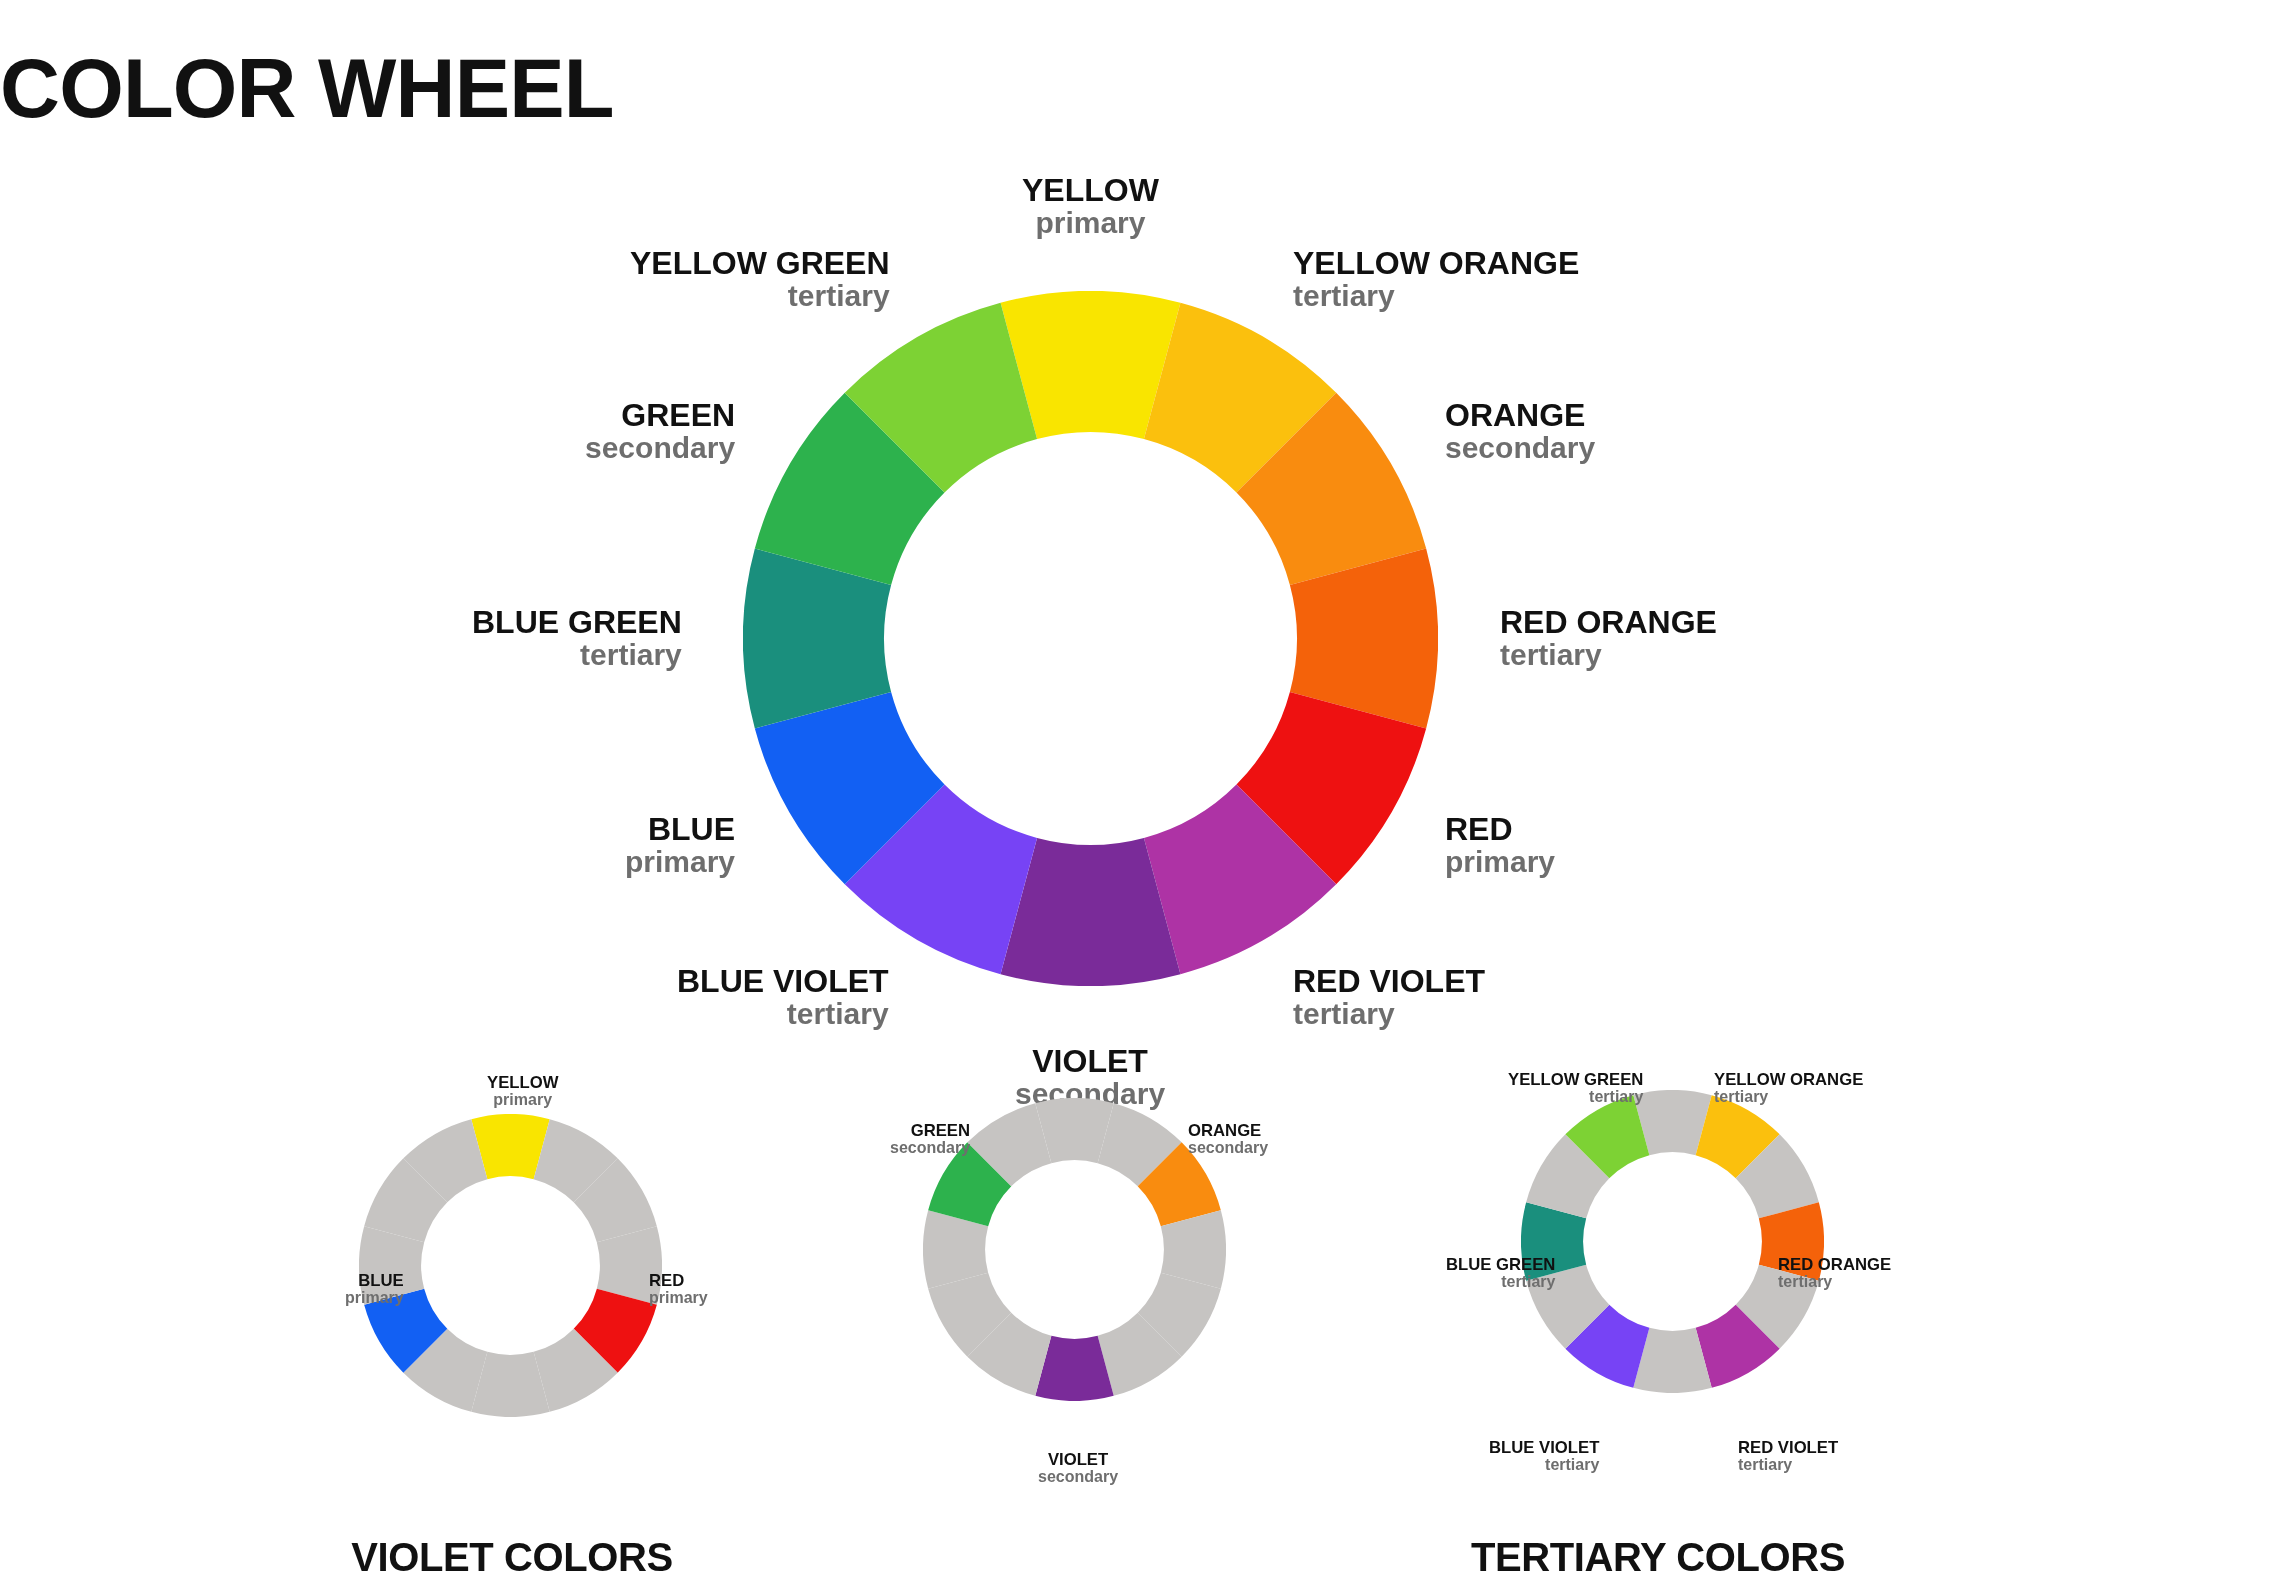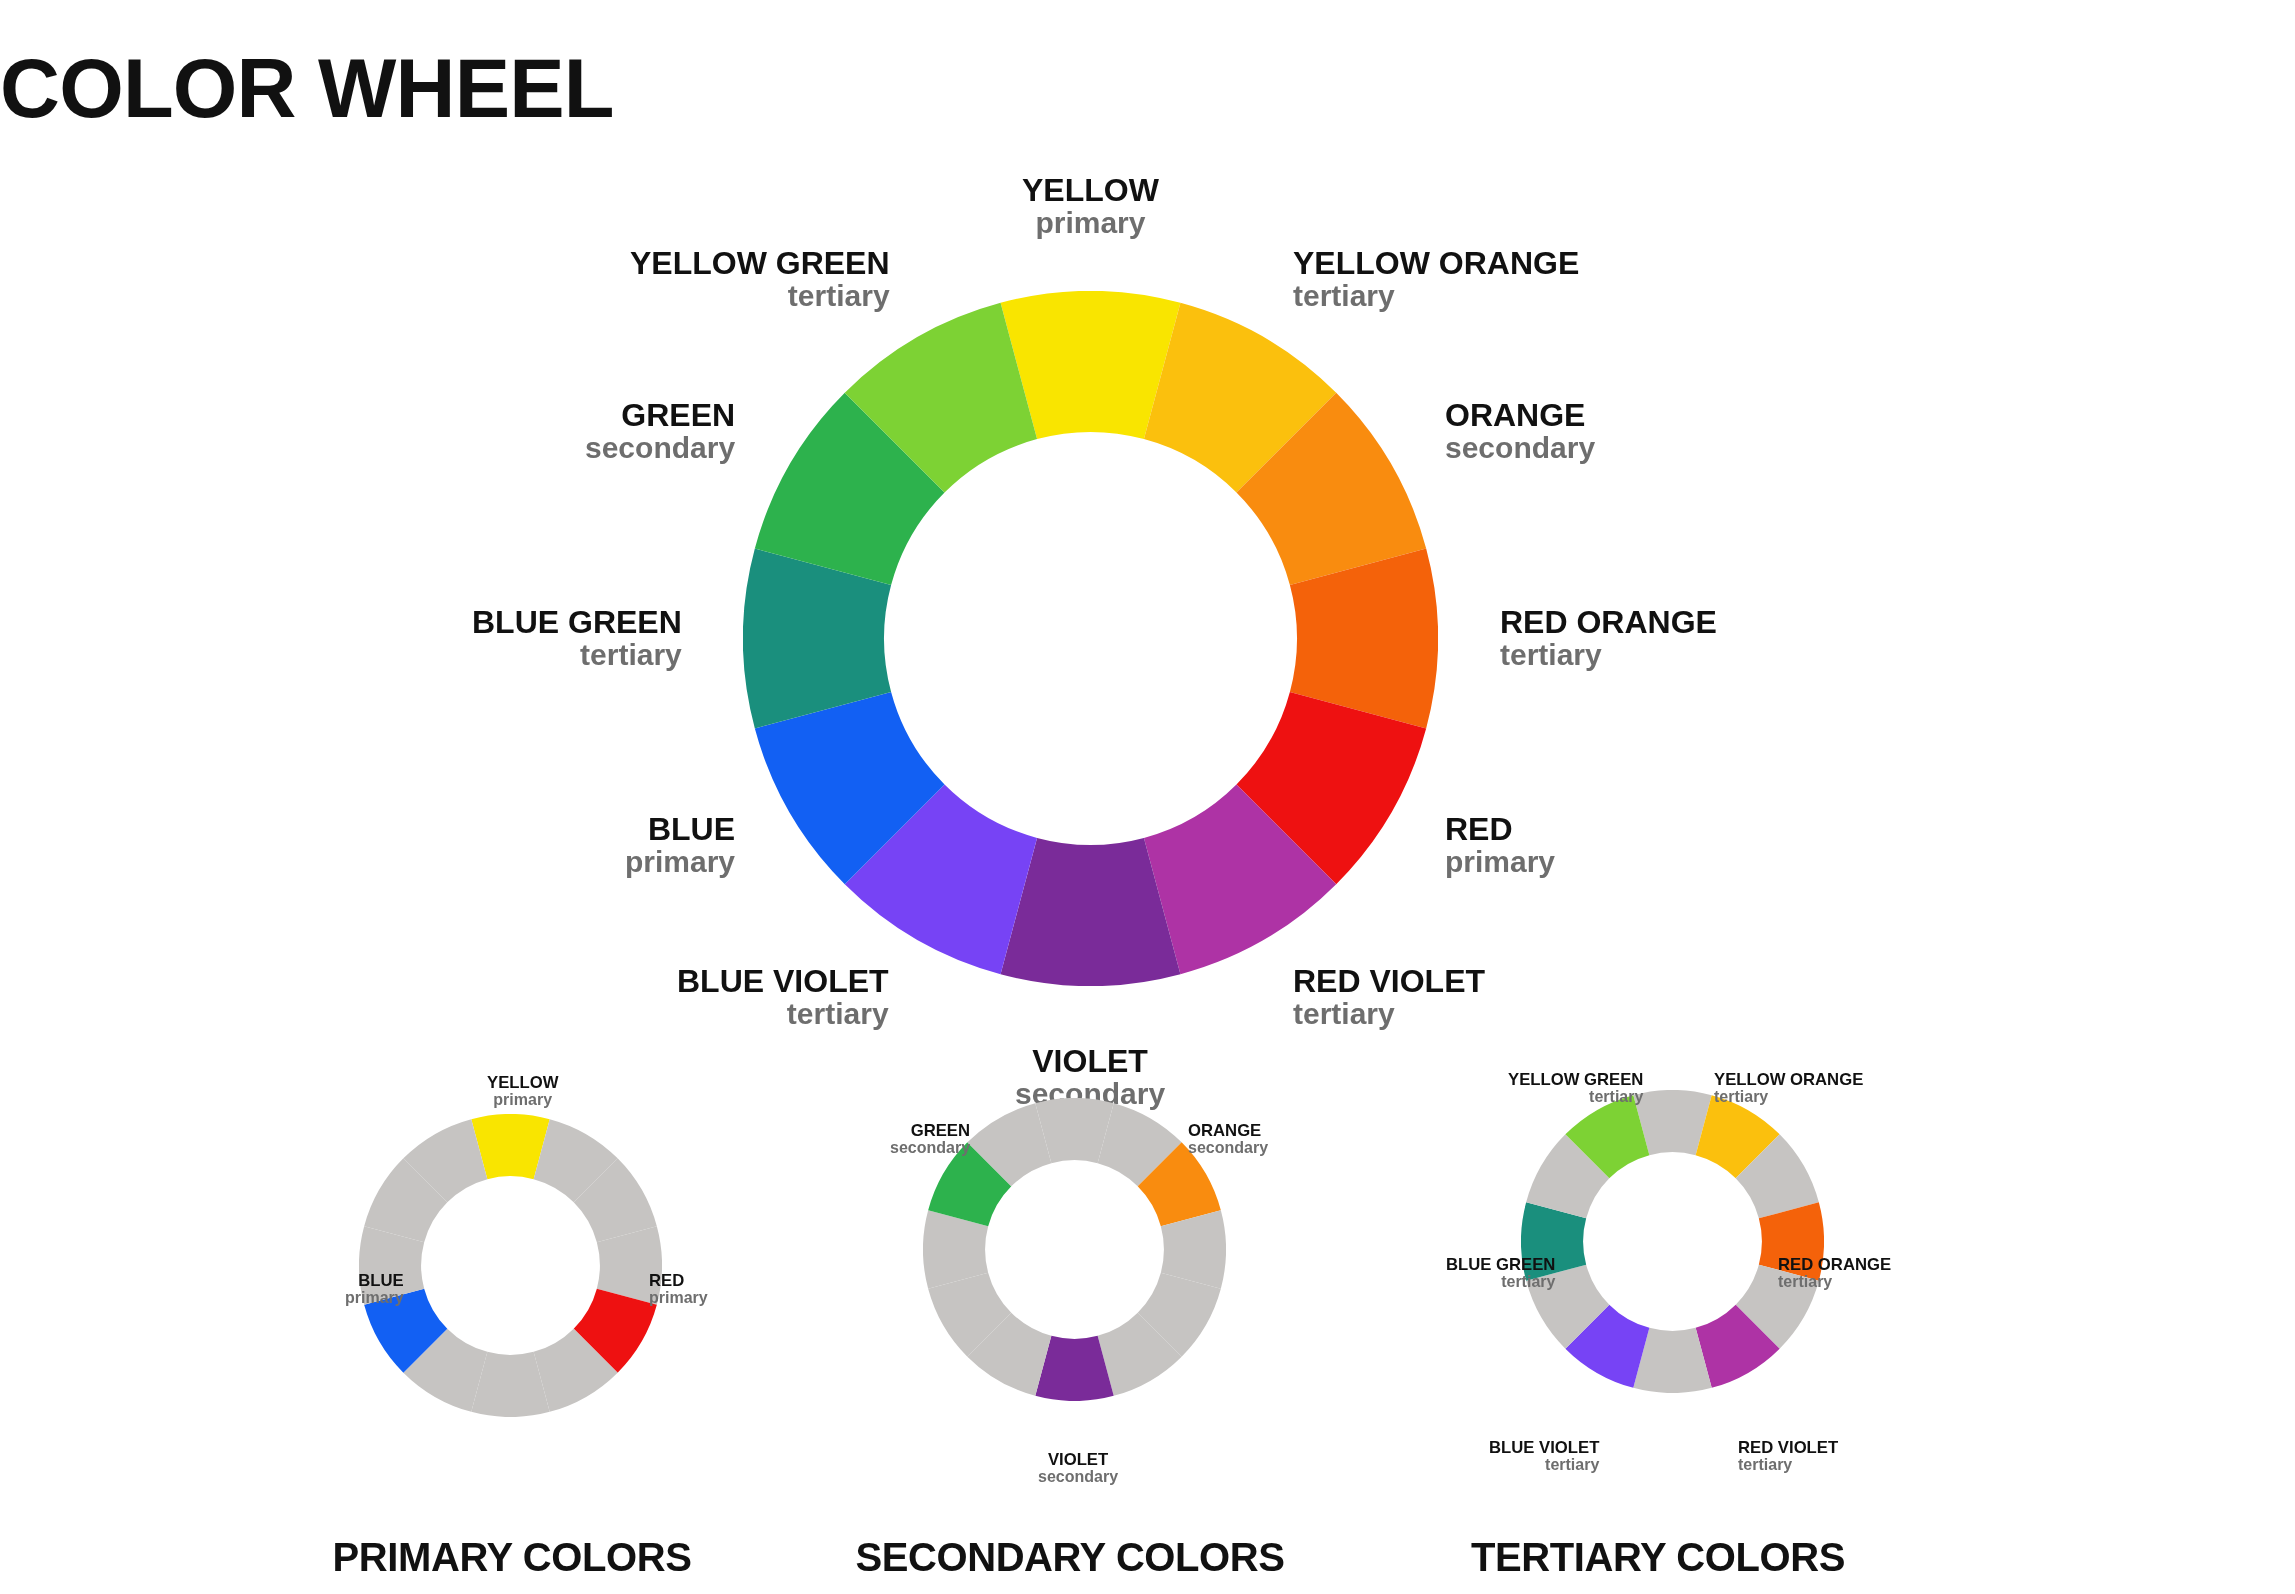--- a/index.html
+++ b/index.html
@@ -203,21 +203,21 @@
         <span class="tier">primary</span>
       </div>
       <div class="sw-label r" style="left: 384px; top: 204px;">
         <span class="nm">RED</span>
         <span class="tier">primary</span>
       </div>
       <div class="sw-label l" style="left: 80px; top: 204px;">
         <span class="nm">BLUE</span>
         <span class="tier">primary</span>
       </div>
-      <div class="sw-caption">PRIMARY COLORS</div>
+      <div class="sw-caption">VIOLET COLORS</div>
     </div>
     <div class="small-wheel-block" style="left: 807px; width: 526px;">
       <svg viewBox="0 0 400 400" class="small-wheel-svg" style="left: 116px; top: 30px; width: 303px; height: 303px;">
         <path d="M 148.23619097949583 6.814834742186349 A 200 200 0 0 1 251.76380902050414 6.814834742186349 L 230.54064732209744 86.02075249788994 A 118 118 0 0 0 169.45935267790253 86.02075249788994 Z" fill="#C6C4C2"></path>
         <path d="M 251.76380902050414 6.814834742186349 A 200 200 0 0 1 341.4213562373095 58.57864376269052 L 283.4386001800126 116.5613998199874 A 118 118 0 0 0 230.54064732209744 86.02075249788994 Z" fill="#C6C4C2"></path>
         <path d="M 341.4213562373095 58.57864376269052 A 200 200 0 0 1 393.18516525781365 148.23619097949586 L 313.97924750211007 169.45935267790256 A 118 118 0 0 0 283.4386001800126 116.5613998199874 Z" fill="#F98C0F"></path>
         <path d="M 393.18516525781365 148.23619097949586 A 200 200 0 0 1 393.18516525781365 251.76380902050414 L 313.97924750211007 230.54064732209744 A 118 118 0 0 0 313.97924750211007 169.45935267790256 Z" fill="#C6C4C2"></path>
         <path d="M 393.18516525781365 251.76380902050414 A 200 200 0 0 1 341.4213562373095 341.4213562373095 L 283.4386001800126 283.4386001800126 A 118 118 0 0 0 313.97924750211007 230.54064732209744 Z" fill="#C6C4C2"></path>
         <path d="M 341.4213562373095 341.4213562373095 A 200 200 0 0 1 251.76380902050414 393.18516525781365 L 230.54064732209744 313.97924750211007 A 118 118 0 0 0 283.4386001800126 283.4386001800126 Z" fill="#C6C4C2"></path>
         <path d="M 251.76380902050414 393.18516525781365 A 200 200 0 0 1 148.23619097949583 393.18516525781365 L 169.45935267790253 313.97924750211007 A 118 118 0 0 0 230.54064732209744 313.97924750211007 Z" fill="#7A2B99"></path>
@@ -232,21 +232,20 @@
         <span class="tier">secondary</span>
       </div>
       <div class="sw-label l" style="left: 83px; top: 54px;">
         <span class="nm">GREEN</span>
         <span class="tier">secondary</span>
       </div>
       <div class="sw-label c" style="left: 231px; top: 383px;">
         <span class="nm">VIOLET</span>
         <span class="tier">secondary</span>
       </div>
-      <div class="sw-caption">SECONDARY COLORS</div>
     </div>
     <div class="small-wheel-block" style="left: 1379px; width: 558px;">
       <svg viewBox="0 0 400 400" class="small-wheel-svg" style="left: 142px; top: 22px; width: 303px; height: 303px;">
         <path d="M 148.23619097949583 6.814834742186349 A 200 200 0 0 1 251.76380902050414 6.814834742186349 L 230.54064732209744 86.02075249788994 A 118 118 0 0 0 169.45935267790253 86.02075249788994 Z" fill="#C6C4C2"></path>
         <path d="M 251.76380902050414 6.814834742186349 A 200 200 0 0 1 341.4213562373095 58.57864376269052 L 283.4386001800126 116.5613998199874 A 118 118 0 0 0 230.54064732209744 86.02075249788994 Z" fill="#FBC00D"></path>
         <path d="M 341.4213562373095 58.57864376269052 A 200 200 0 0 1 393.18516525781365 148.23619097949586 L 313.97924750211007 169.45935267790256 A 118 118 0 0 0 283.4386001800126 116.5613998199874 Z" fill="#C6C4C2"></path>
         <path d="M 393.18516525781365 148.23619097949586 A 200 200 0 0 1 393.18516525781365 251.76380902050414 L 313.97924750211007 230.54064732209744 A 118 118 0 0 0 313.97924750211007 169.45935267790256 Z" fill="#F4620A"></path>
         <path d="M 393.18516525781365 251.76380902050414 A 200 200 0 0 1 341.4213562373095 341.4213562373095 L 283.4386001800126 283.4386001800126 A 118 118 0 0 0 313.97924750211007 230.54064732209744 Z" fill="#C6C4C2"></path>
         <path d="M 341.4213562373095 341.4213562373095 A 200 200 0 0 1 251.76380902050414 393.18516525781365 L 230.54064732209744 313.97924750211007 A 118 118 0 0 0 283.4386001800126 283.4386001800126 Z" fill="#AE33A5"></path>
         <path d="M 251.76380902050414 393.18516525781365 A 200 200 0 0 1 148.23619097949583 393.18516525781365 L 169.45935267790253 313.97924750211007 A 118 118 0 0 0 230.54064732209744 313.97924750211007 Z" fill="#C6C4C2"></path>

